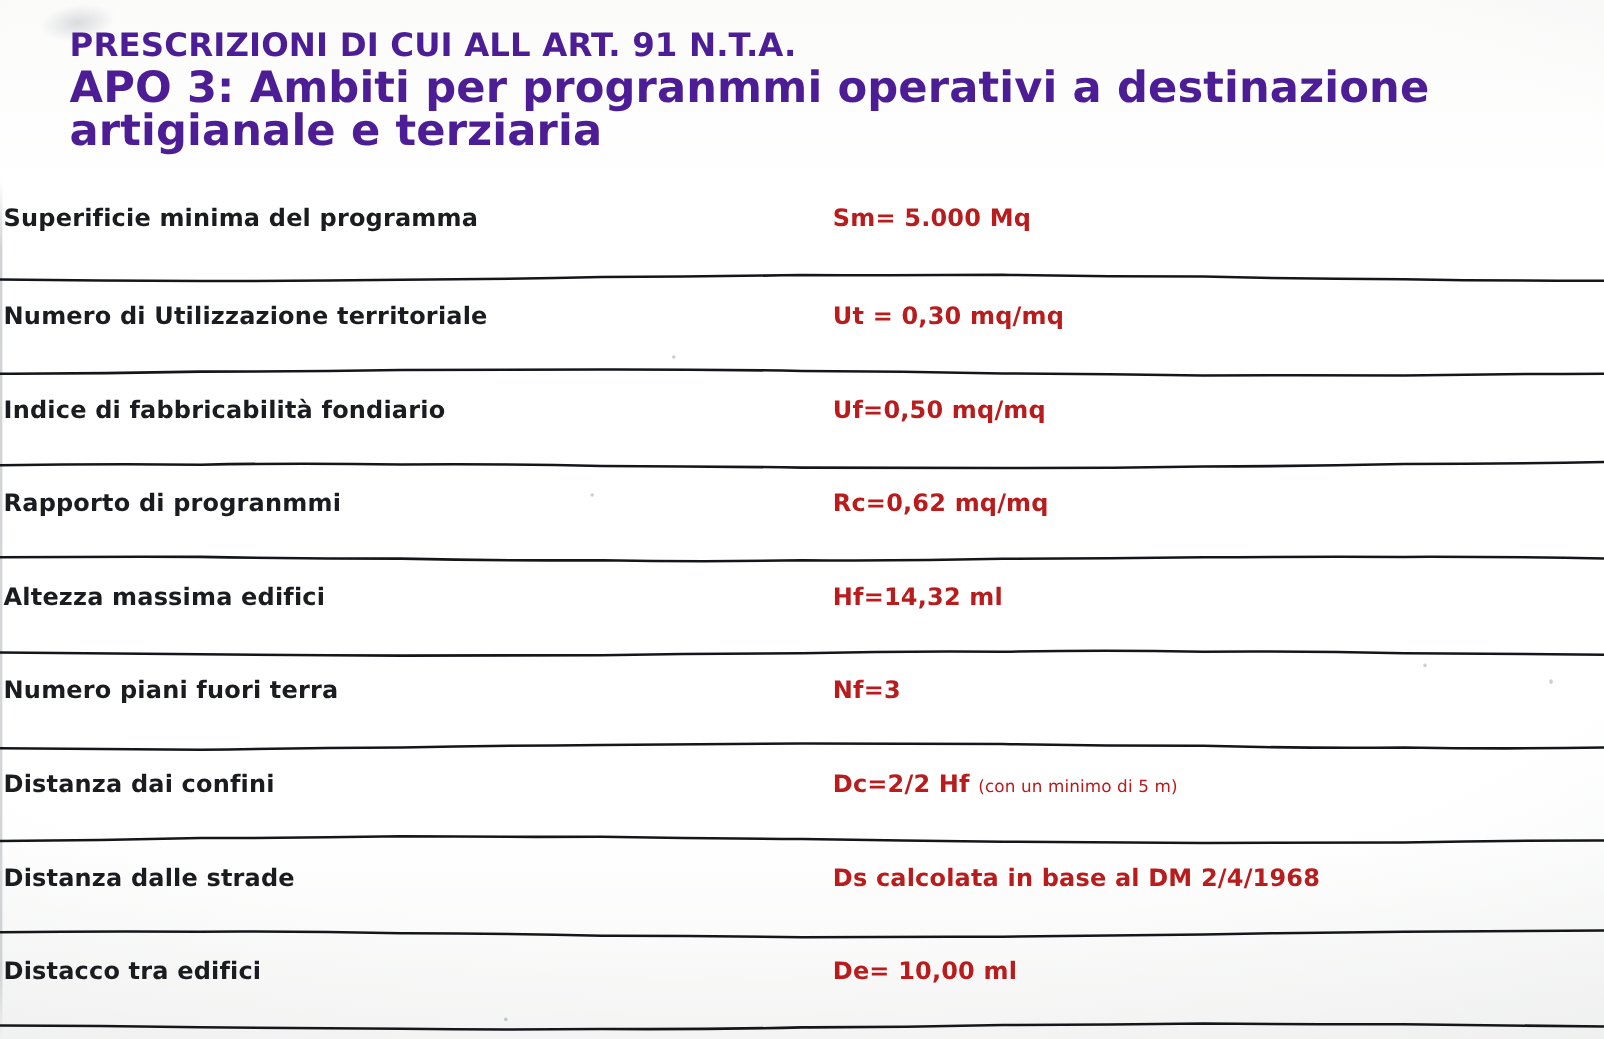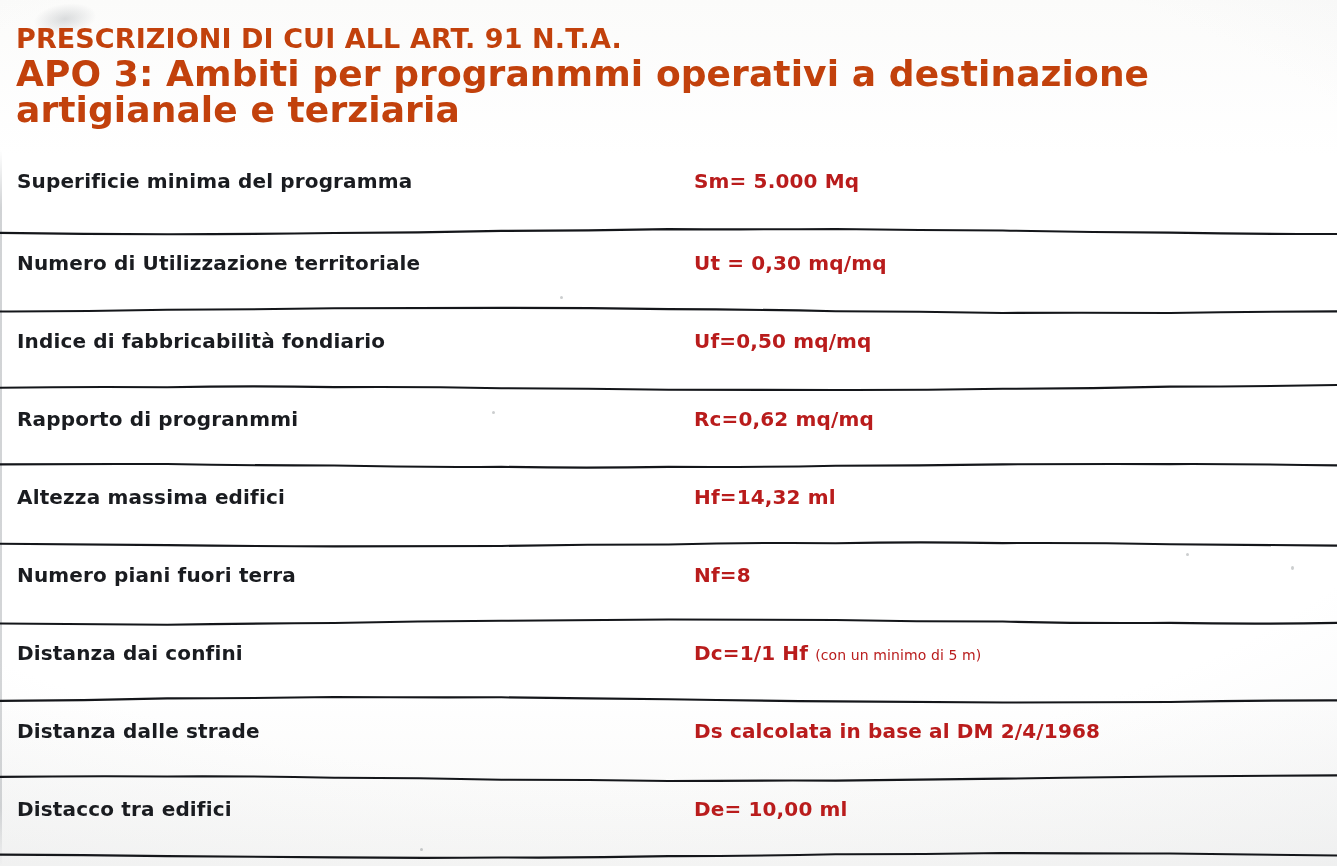--- a/index.html
+++ b/index.html
@@ -47,23 +47,24 @@
   }
 
   
   #heading {
     position: absolute;
     left: 16px;
     top: 22px;
     width: 1300px;
   }
   .head-line {
-    color: #c2410c;
+    color: #4c1d95;
     font-weight: 700;
     letter-spacing: 0.1px;
+    margin-left: 42px;
   }
   #head-line-1 {
     font-size: 27px;
     line-height: 34px;
     white-space: nowrap;
   }
   #head-line-2 {
     font-size: 36px;
     line-height: 36px;
     max-width: 1220px;
@@ -76,21 +77,21 @@
     top: 155px;
     width: 1337px;
   }
   .spec-row {
     position: relative;
     height: 78px;
     width: 1337px;
   }
   .row-label {
     position: absolute;
-    left: 17px;
+    left: 3px;
     top: 18px;
     font-size: 20px;
     font-weight: 700;
     color: #1a1c20;
     letter-spacing: 0.15px;
     white-space: nowrap;
   }
   .row-value {
     position: absolute;
     left: 694px;
@@ -185,28 +186,28 @@
       </div>
       <div class="spec-row">
         <div class="row-label">Altezza massima edifici</div>
         <div class="row-value"><span>Hf=14,32 ml</span></div>
         <svg class="row-rule" viewBox="0 0 1337 12" preserveAspectRatio="none">
           <path d="M 0 5.68 Q 83.56 6.59 167.13 7.12 Q 250.69 8.19 334.25 8.36 Q 417.81 8.13 501.38 7.96 Q 584.94 6.46 668.50 6.47 Q 752.06 4.44 835.63 5.18 Q 919.19 3.60 1002.75 5.12 Q 1086.31 4.57 1169.88 6.28 Q 1253.44 6.63 1337.00 7.59" stroke="#14161a"></path>
         </svg>
       </div>
       <div class="spec-row">
         <div class="row-label">Numero piani fuori terra</div>
-        <div class="row-value"><span>Nf=8</span></div>
+        <div class="row-value"><span>Nf=3</span></div>
         <svg class="row-rule" viewBox="0 0 1337 12" preserveAspectRatio="none">
           <path d="M 0 7.47 Q 83.56 8.40 167.13 8.79 Q 250.69 7.40 334.25 6.96 Q 417.81 5.35 501.38 4.74 Q 584.94 3.79 668.50 3.55 Q 752.06 3.90 835.63 4.01 Q 919.19 5.60 1002.75 5.55 Q 1086.31 7.61 1169.88 6.85 Q 1253.44 8.40 1337.00 6.90" stroke="#14161a"></path>
         </svg>
       </div>
       <div class="spec-row">
         <div class="row-label">Distanza dai confini</div>
-        <div class="row-value"><span>Dc=1/1 Hf</span> <span class="note">(con un minimo di 5 m)</span></div>
+        <div class="row-value"><span>Dc=2/2 Hf</span> <span class="note">(con un minimo di 5 m)</span></div>
         <svg class="row-rule" viewBox="0 0 1337 12" preserveAspectRatio="none">
           <path d="M 0 6.91 Q 83.56 6.37 167.13 4.33 Q 250.69 4.37 334.25 2.97 Q 417.81 3.61 501.38 3.30 Q 584.94 4.65 668.50 5.18 Q 752.06 6.72 835.63 7.40 Q 919.19 8.24 1002.75 8.54 Q 1086.31 8.07 1169.88 8.00 Q 1253.44 6.33 1337.00 6.42" stroke="#14161a"></path>
         </svg>
       </div>
       <div class="spec-row">
         <div class="row-label">Distanza dalle strade</div>
         <div class="row-value"><span>Ds calcolata in base al DM 2/4/1968</span></div>
         <svg class="row-rule" viewBox="0 0 1337 12" preserveAspectRatio="none">
           <path d="M 0 4.89 Q 83.56 3.75 167.13 4.43 Q 250.69 3.95 334.25 5.75 Q 417.81 5.70 501.38 7.75 Q 584.94 7.68 668.50 9.03 Q 752.06 8.39 835.63 8.61 Q 919.19 7.29 1002.75 6.67 Q 1086.31 5.22 1169.88 4.46 Q 1253.44 3.74 1337.00 3.38" stroke="#14161a"></path>
         </svg>

